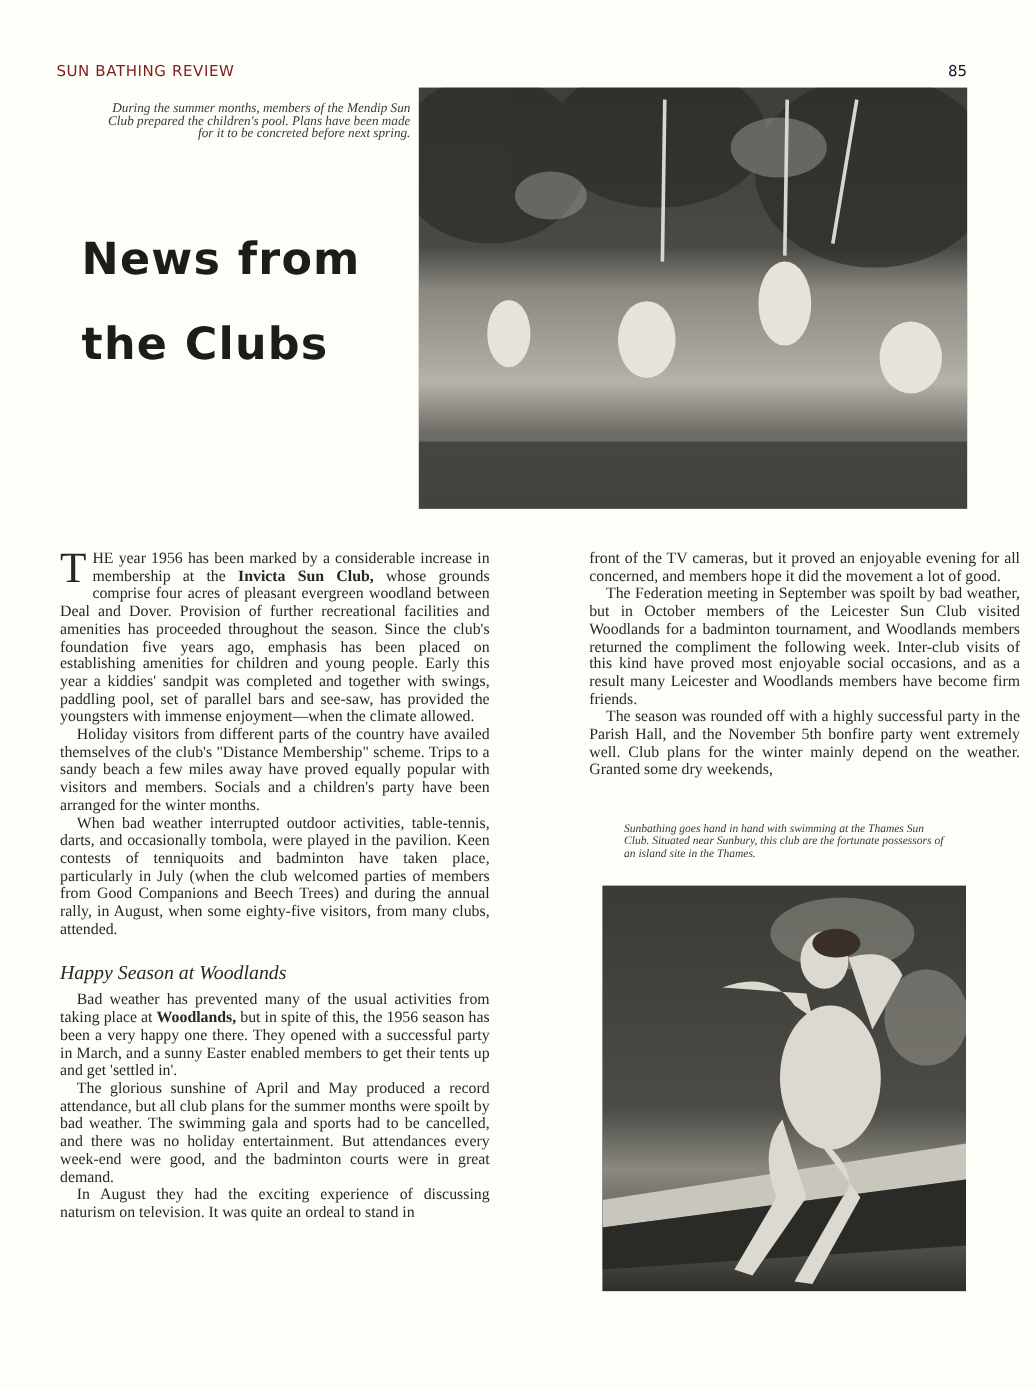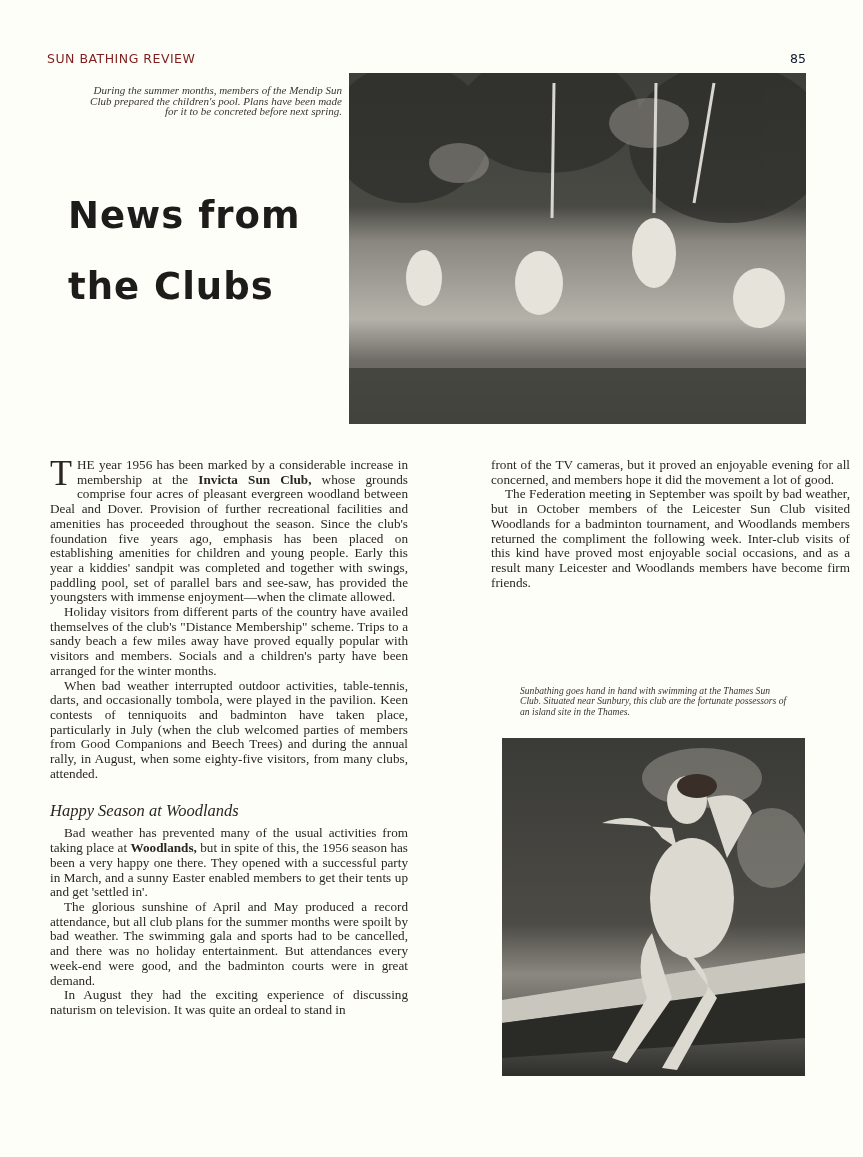--- a/index.html
+++ b/index.html
@@ -120,20 +120,21 @@
   <p>When bad weather interrupted outdoor activities, table-tennis, darts, and occasionally tombola, were played in the pavilion.  Keen contests of tenniquoits and badminton have taken place, particularly in July (when the club welcomed parties of members from Good Companions and Beech Trees) and during the annual rally, in August, when some eighty-five visitors, from many clubs, attended.</p>
   <div class="subhead">Happy Season at Woodlands</div>
   <p><span>Bad weather has prevented many of the usual activities from taking place at </span><b>Woodlands,</b><span> but in spite of this, the 1956 season has been a very happy one there.  They opened with a successful party in March, and a sunny Easter enabled members to get their tents up and get 'settled in'.</span></p>
   <p>The glorious sunshine of April and May produced a record attendance, but all club plans for the summer months were spoilt by bad weather.  The swimming gala and sports had to be cancelled, and there was no holiday entertainment.  But attendances every week-end were good, and the badminton courts were in great demand.</p>
   <p>In August they had the exciting experience of discussing naturism on television.  It was quite an ordeal to stand in</p>
 </div>
 
 <div class="col col-right">
   <p class="noindent">front of the TV cameras, but it proved an enjoyable evening for all concerned, and members hope it did the movement a lot of good.</p>
   <p>The Federation meeting in September was spoilt by bad weather, but in October members of the Leicester Sun Club visited Woodlands for a badminton tournament, and Woodlands members returned the compliment the following week.  Inter-club visits of this kind have proved most enjoyable social occasions, and as a result many Leicester and Woodlands members have become firm friends.</p>
+  <p>The season was rounded off with a highly successful party in the Parish Hall, and the November 5th bonfire party went extremely well.  Club plans for the winter mainly depend on the weather.  Granted some dry weekends,</p>
 </div>
 
 <div class="bottom-caption">Sunbathing goes hand in hand with swimming at the Thames Sun Club.  Situated near Sunbury, this club are the fortunate possessors of an island site in the Thames.</div>
 
 <div class="photo photo-bottom">
   <svg viewBox="0 0 303 338" preserveAspectRatio="none">
     <defs>
       <linearGradient id="bg1" x1="0" y1="0" x2="0" y2="1">
         <stop offset="0" stop-color="#3a3a36"></stop>
         <stop offset="0.55" stop-color="#4c4b46"></stop>

